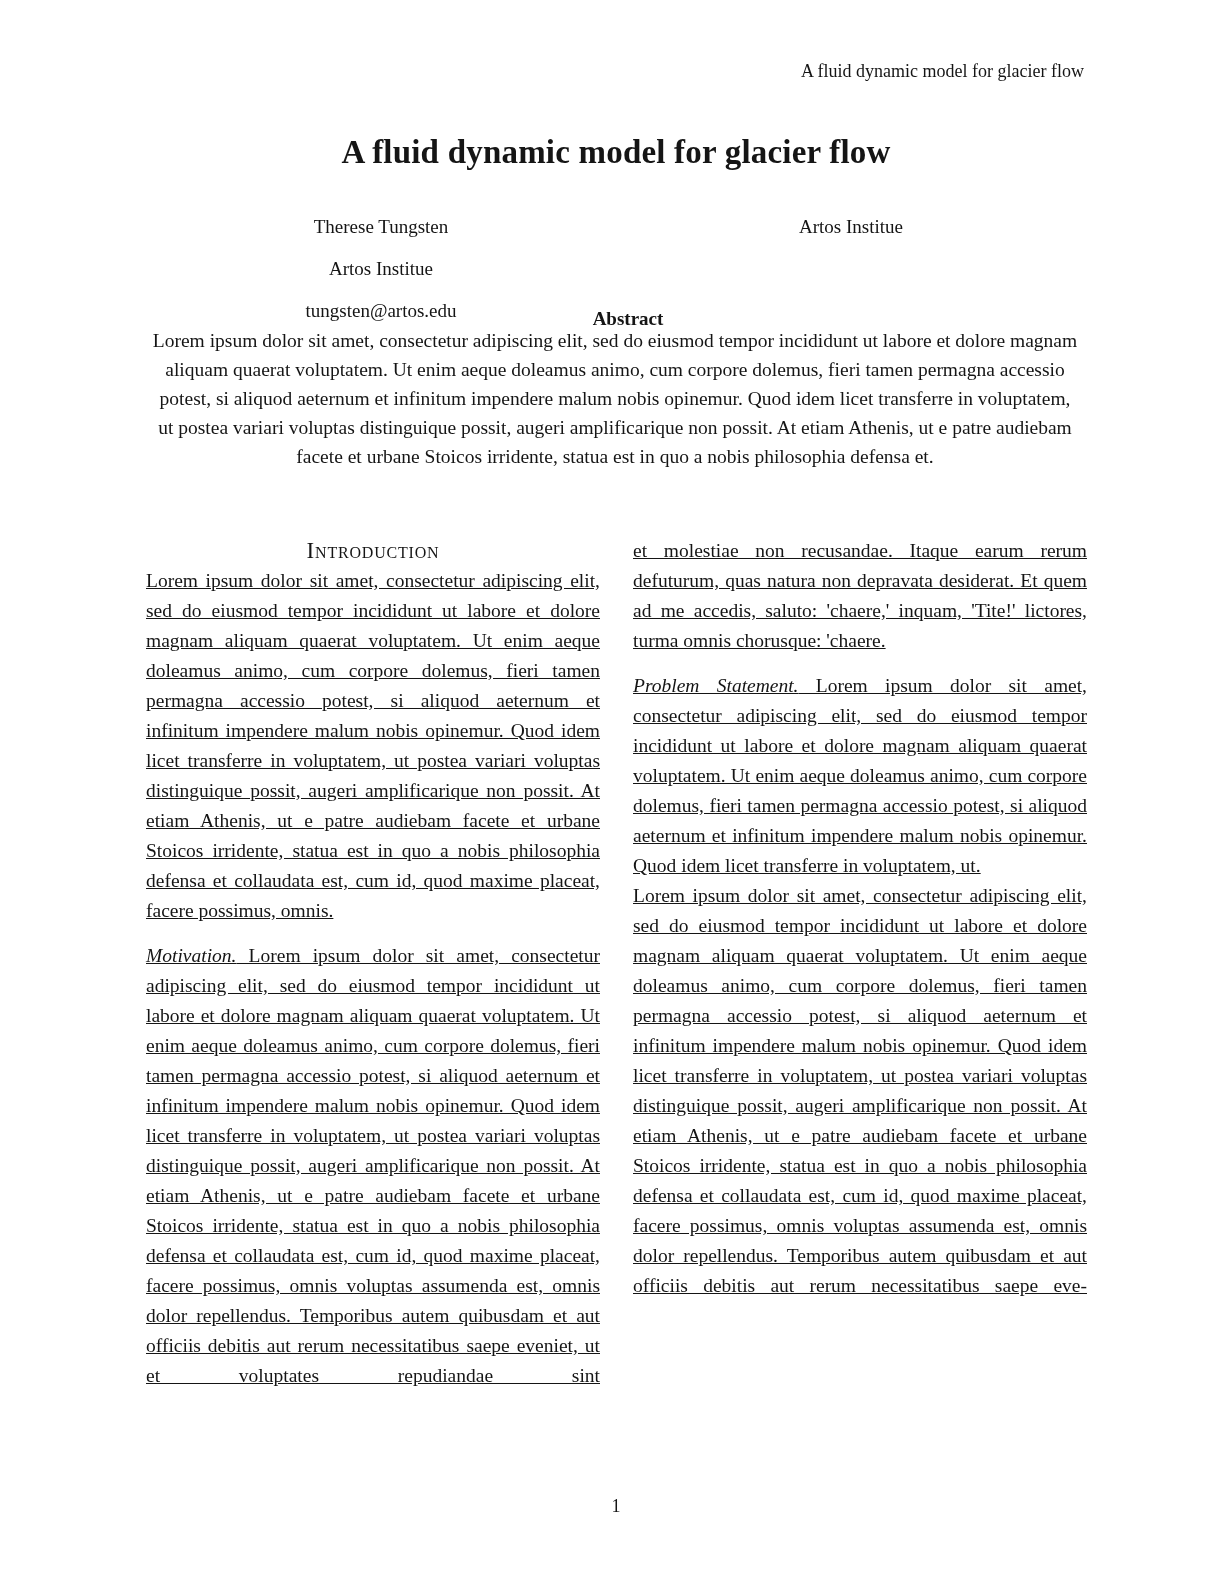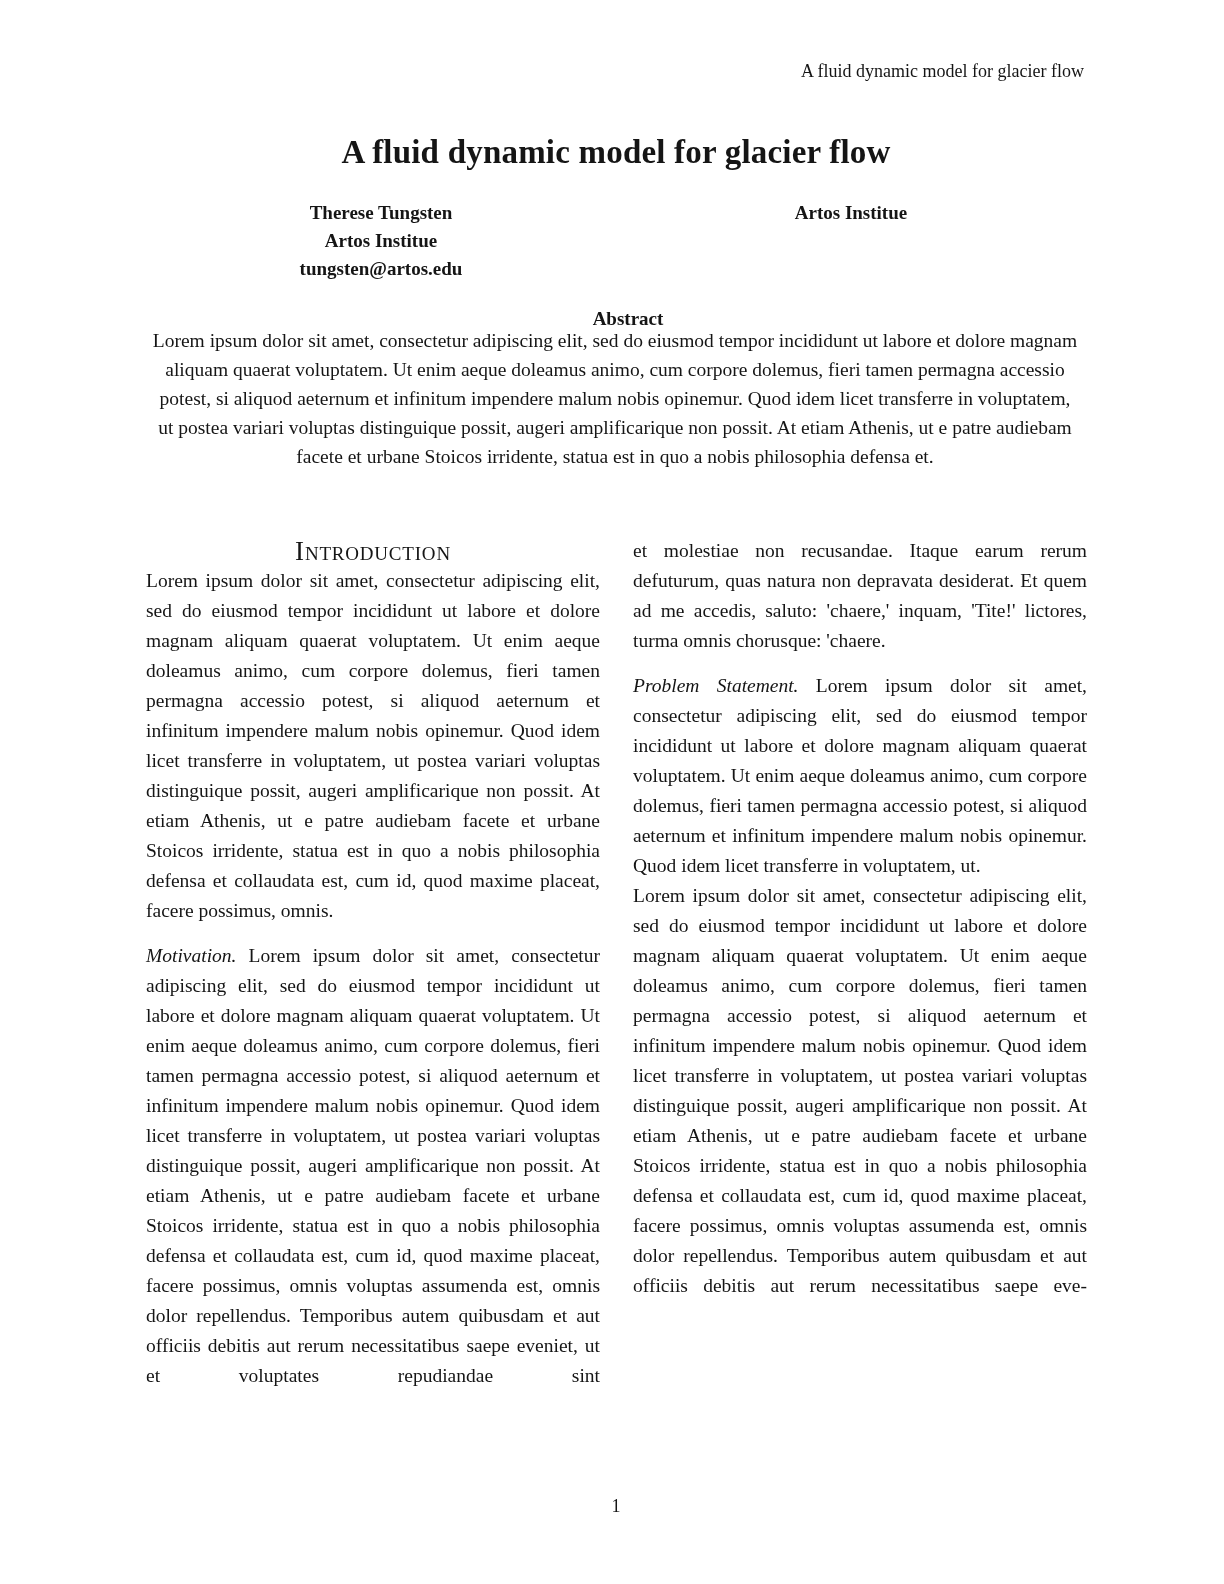--- a/index.html
+++ b/index.html
@@ -23,21 +23,21 @@
     text-align: center;
     font-size: 33px; font-weight: bold; letter-spacing: 0.2px;
     margin: 0;
   }
 
   .authors {
     position: absolute; top: 199px; left: 146px; width: 940px;
     display: flex;
   }
   .author { flex: 1; text-align: center; font-size: 19px; line-height: 28px; }
-  .author div { margin: 0; font-weight: bold; }
+  .author div { margin: 14px; }
 
   .abstract-heading {
     position: absolute; top: 296px; left: 146px; width: 940px;
     text-align: center; font-size: 19px; font-weight: bold;
     margin: 12px;
   }
   .abstract-body {
     position: absolute; top: 326px; left: 150px; width: 930px;
     text-align: center;
     font-size: 19.5px; line-height: 29px;
@@ -46,31 +46,32 @@
 
   .columns {
     position: absolute; top: 536px; left: 146px; width: 941px;
     display: flex; gap: 33px;
   }
   .column { width: 454px; font-size: 19.5px; line-height: 30px; }
   .column p {
     margin: 0;
     text-align: justify;
     text-justify: inter-word;
+    text-decoration: underline;
   }
   .column p.spaced { margin-top: 15px; }
   .column p.justify-last { text-align-last: justify; }
   .lead { font-style: italic; }
 
   .col-heading {
     margin: 0;
     text-align: center;
     font-variant: small-caps;
     font-weight: normal;
-    font-size: 27px;
+    font-size: 23px;
     letter-spacing: 0.8px;
     line-height: 30px;
   }
   .col-heading.mid { margin-top: 13px; }
 
   .page-number {
     position: absolute; top: 1496px; left: 146px; width: 940px;
     text-align: center; font-size: 18px;
   }
 </style>

